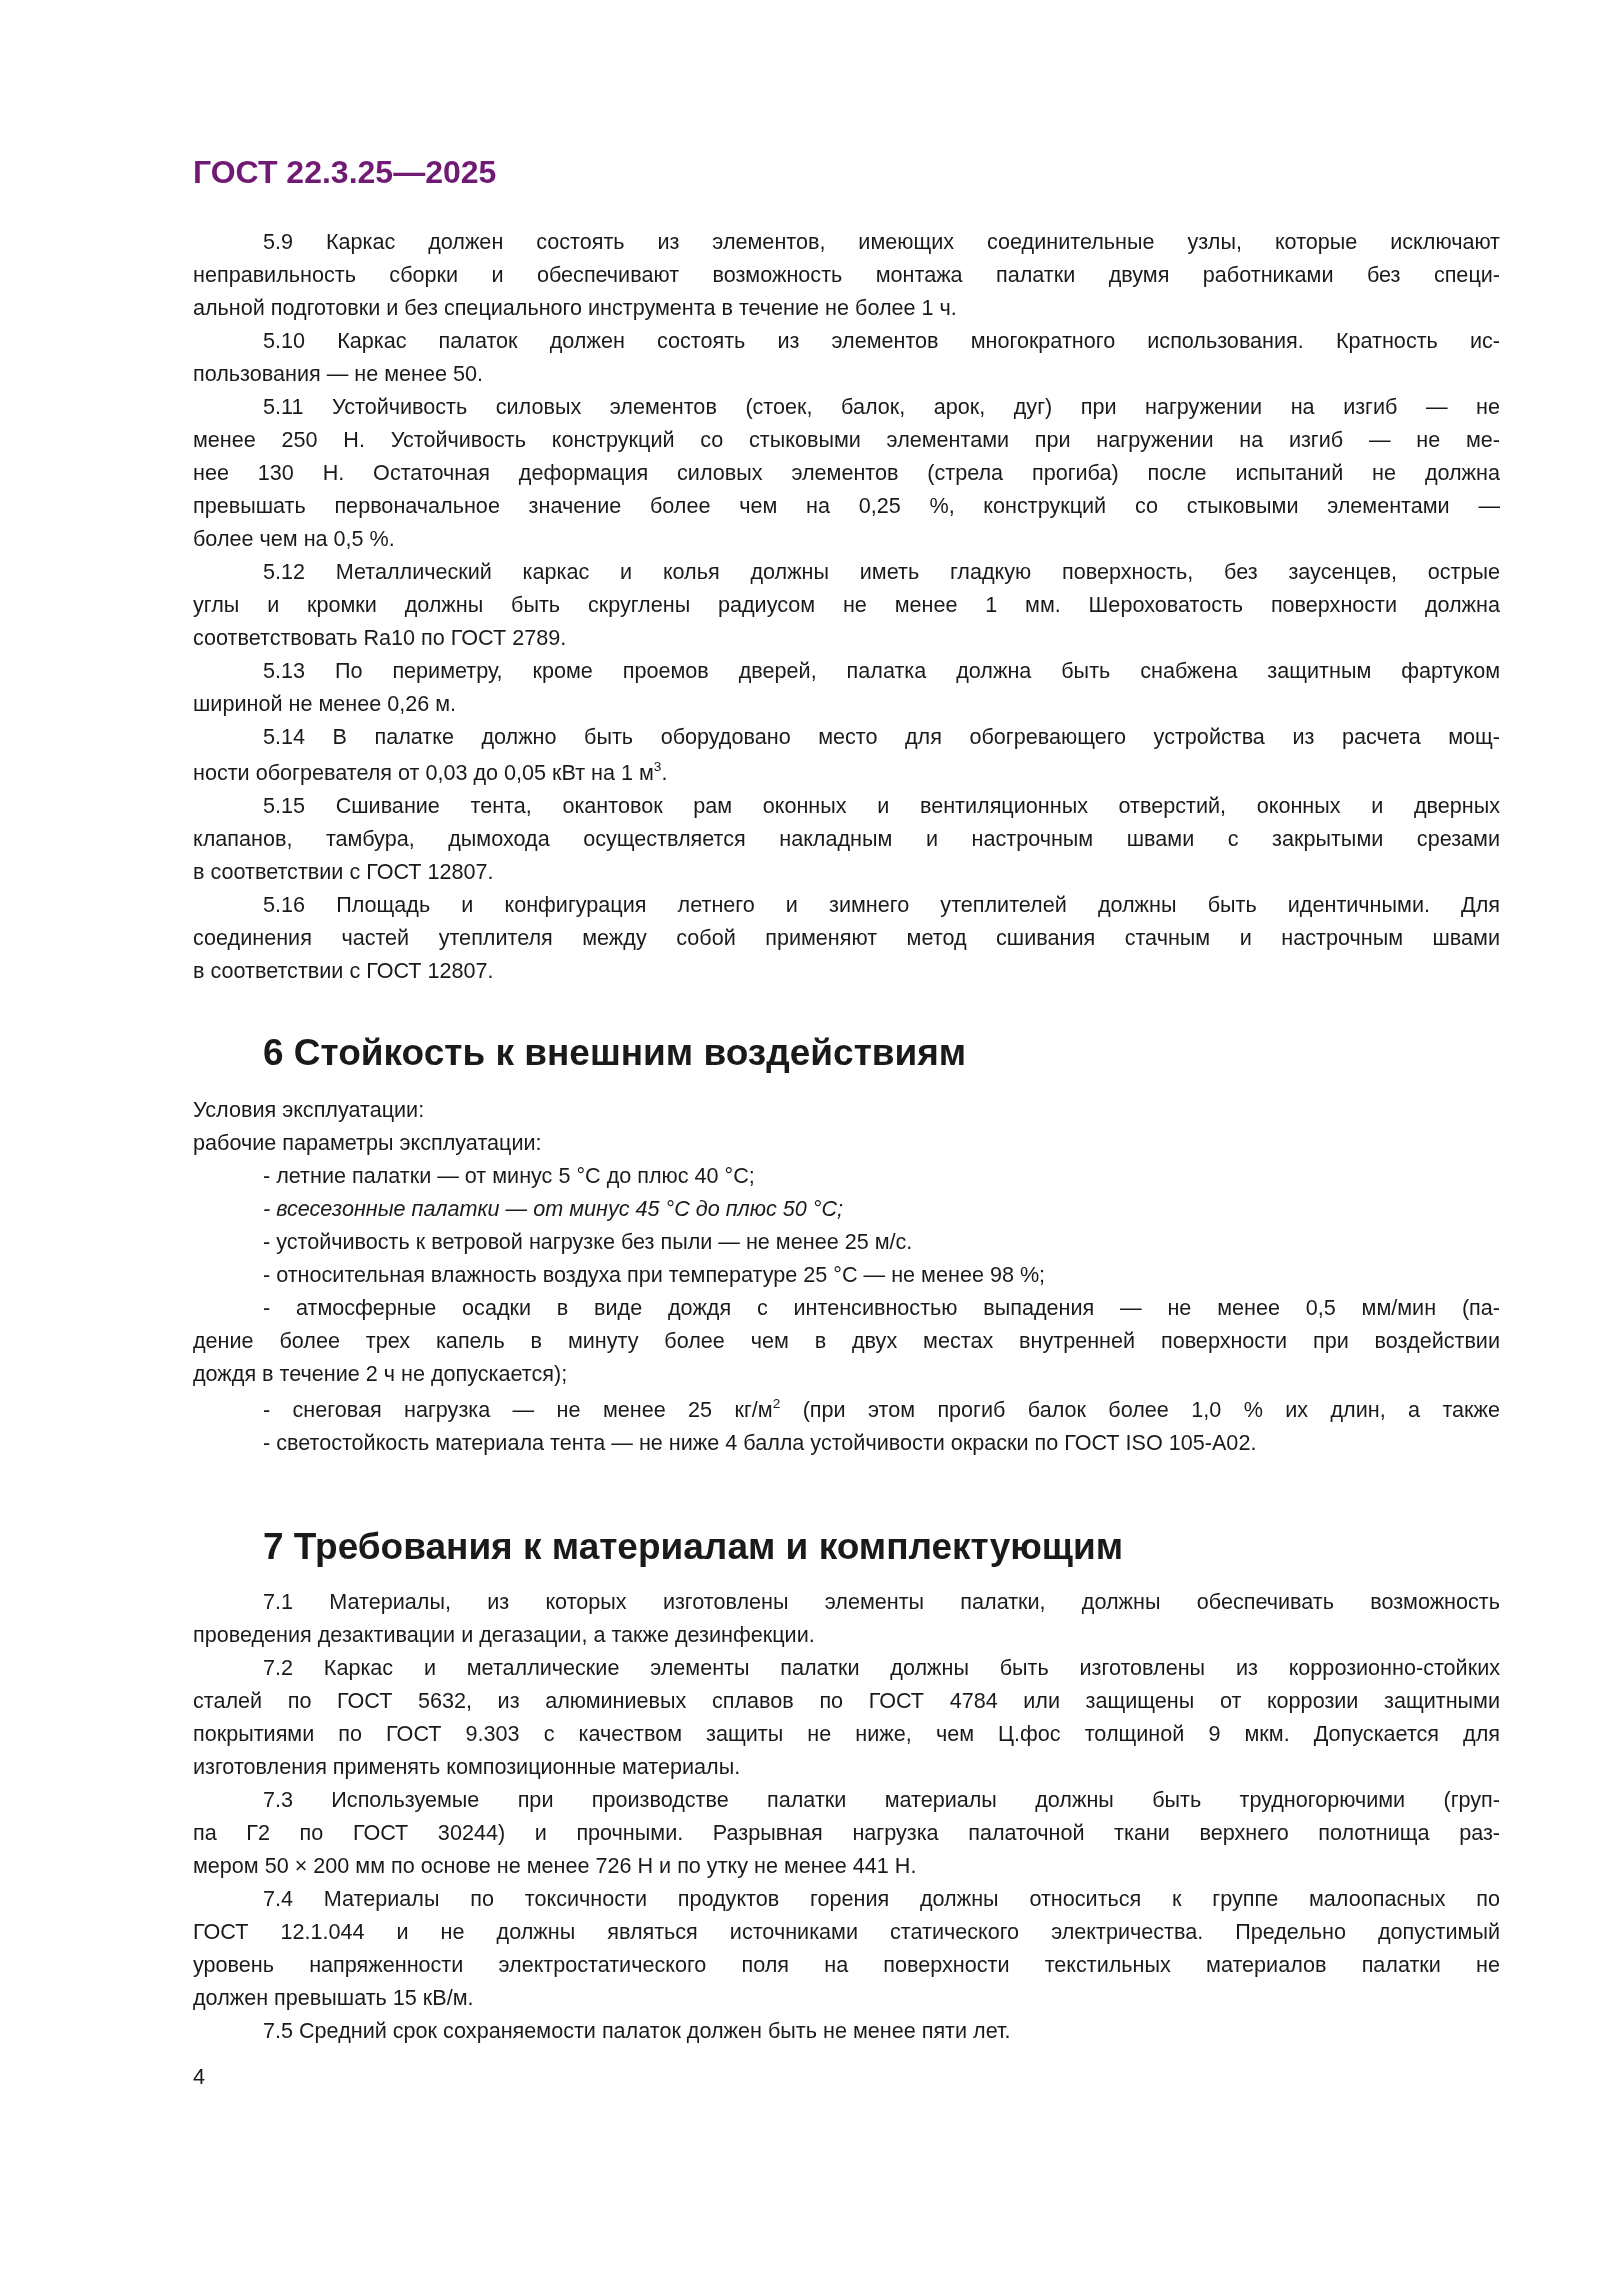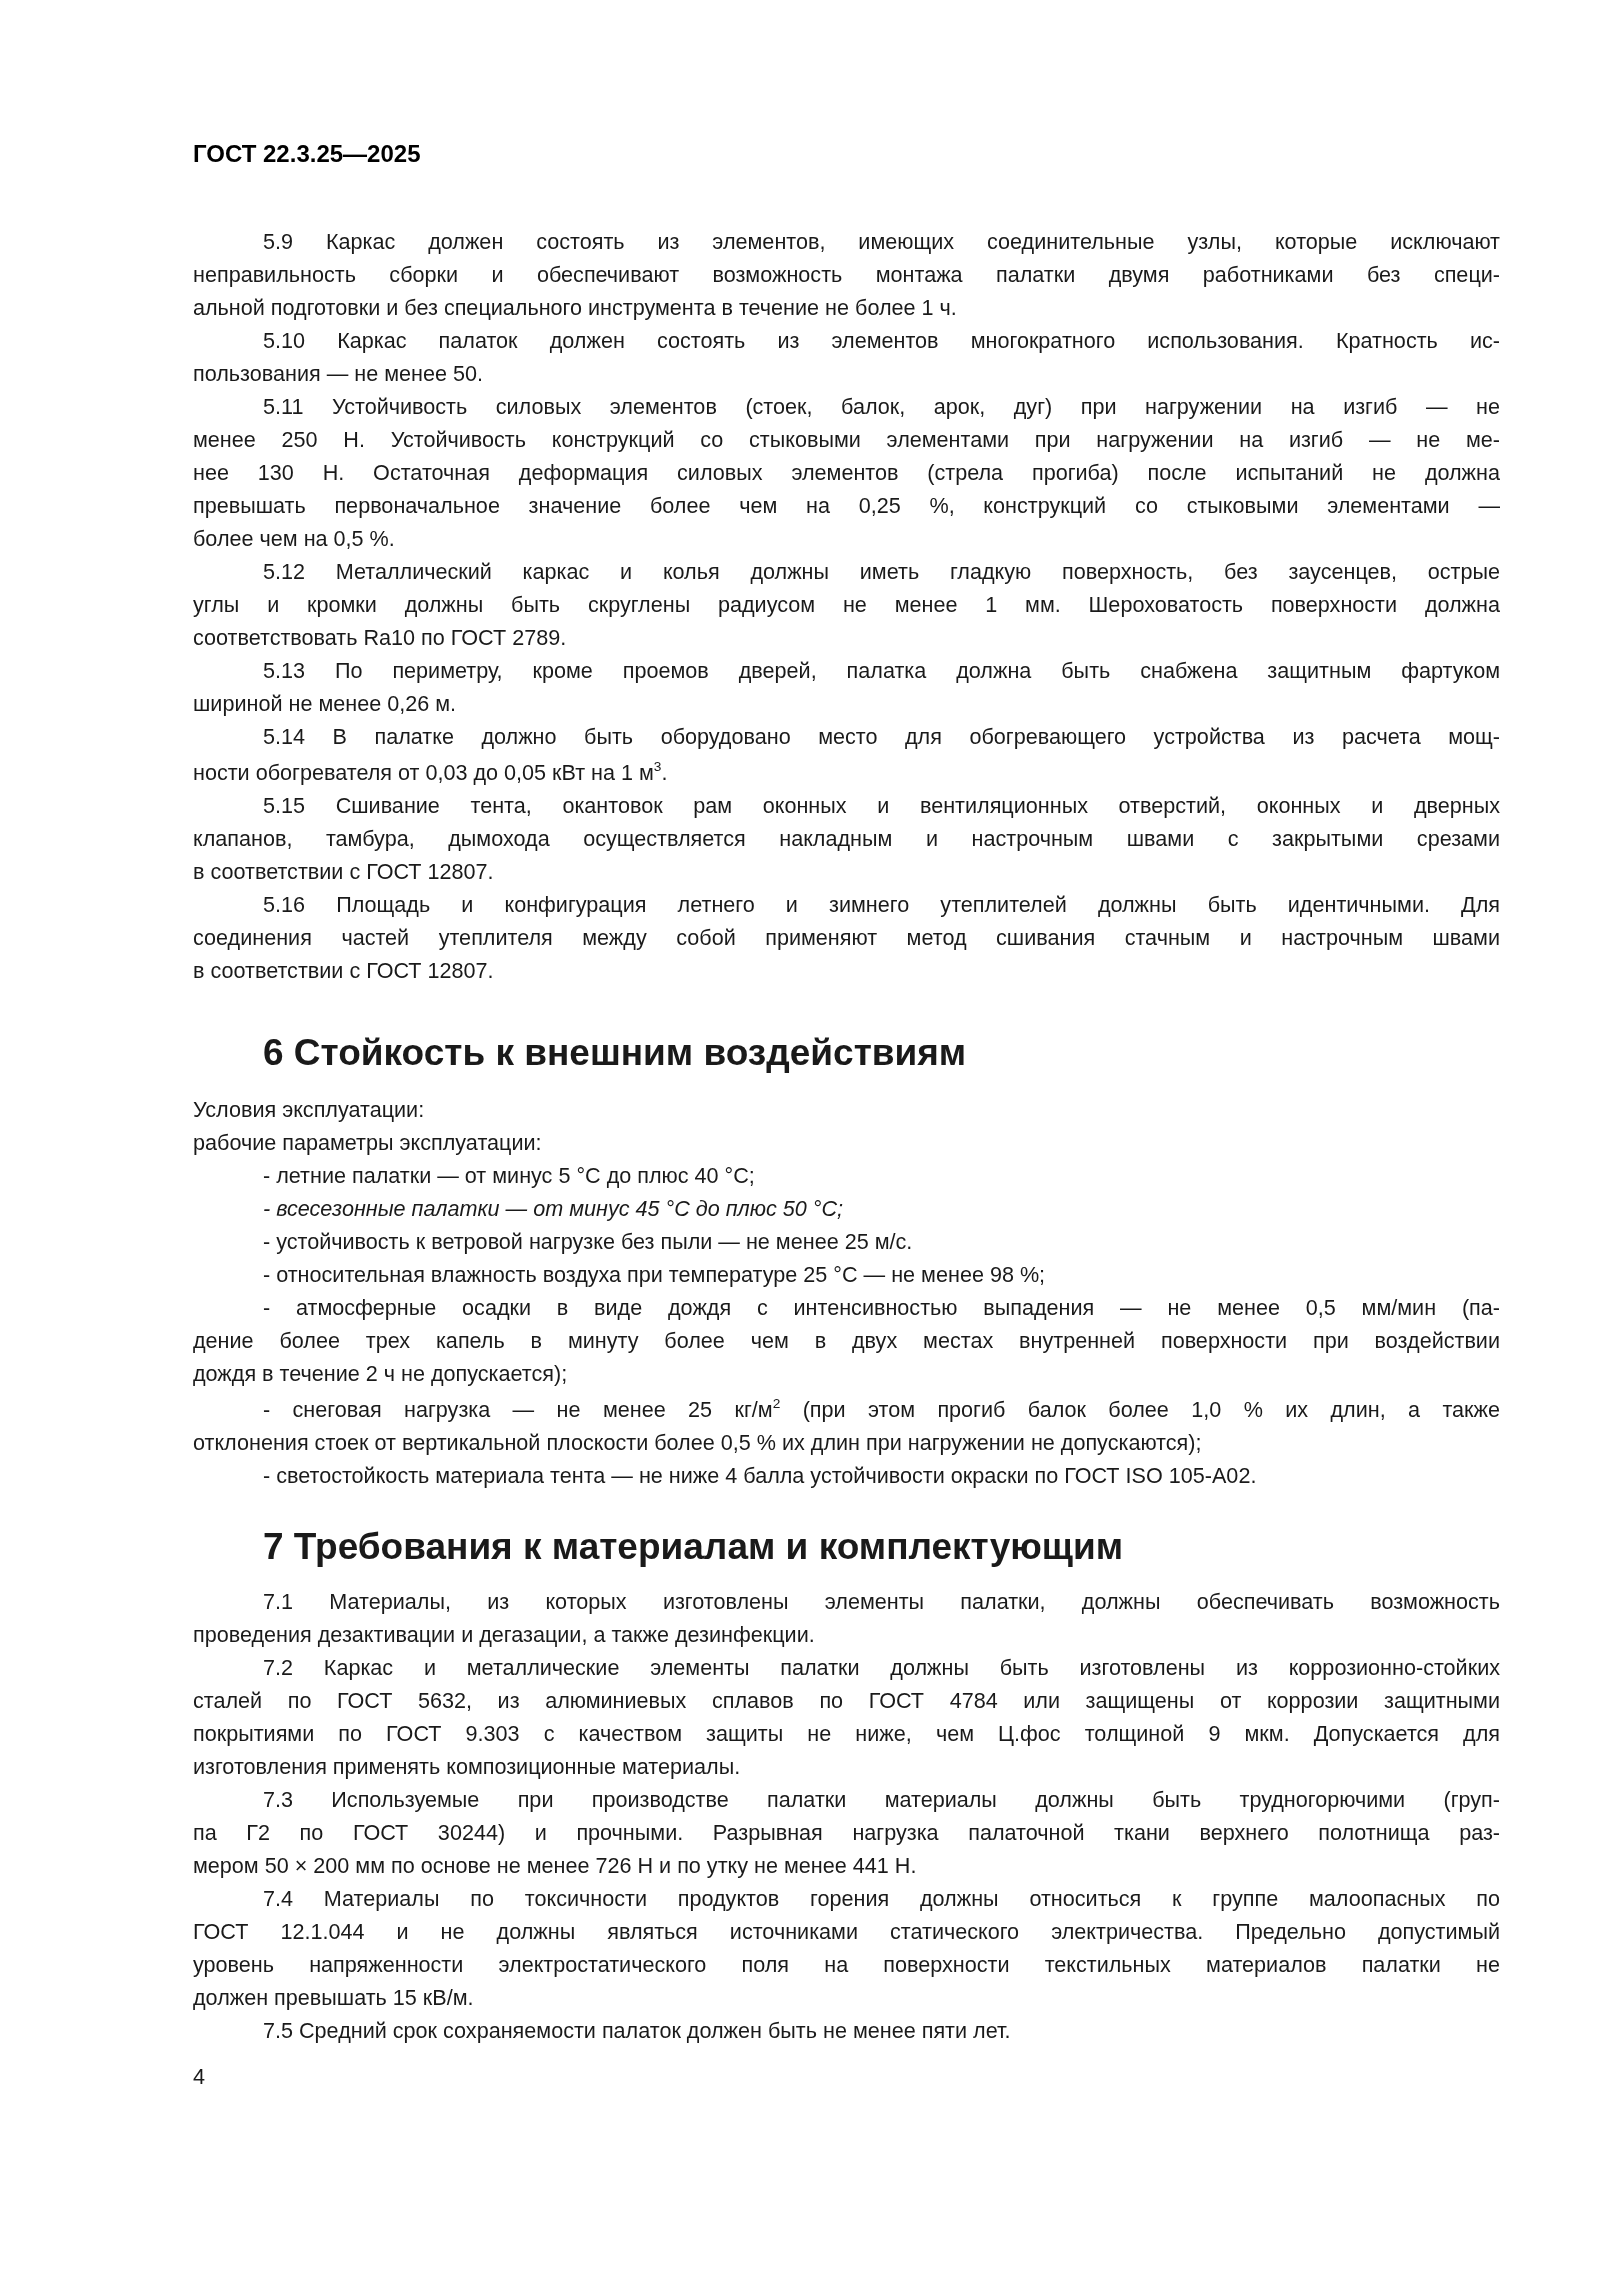--- a/index.html
+++ b/index.html
@@ -1,20 +1,20 @@
 <!DOCTYPE html>
 <html><head>
 <meta charset="utf-8">
 <style>
   html, body { margin: 0; padding: 0; background: #ffffff; }
   body { width: 1621px; height: 2293px; position: relative; overflow: hidden;
          font-family: "Liberation Sans", sans-serif; color: #1a1a1a; }
   .page { position: absolute; left: 0; top: 0; width: 1621px; height: 2293px; }
-  .hdr { position: absolute; left: 193px; top: 139px; font-weight: bold; font-size: 24px;
-         line-height: 29px; color: #000000; white-space: nowrap; }
+  .hdr { position: absolute; left: 193px; top: 158px; font-weight: bold; font-size: 32px;
+         line-height: 29px; color: #701a75; white-space: nowrap; }
   .block { position: absolute; left: 193px; width: 1307px; }
   .line { font-size: 21.6px; line-height: 33px; height: 33px; white-space: nowrap; overflow: visible; }
   .line.j { text-align: justify; text-align-last: justify; white-space: normal; overflow: hidden; }
   .line.ind { padding-left: 70px; }
   .line.sup { height: 36px; line-height: 39px; }
   .line sup { font-size: 13.7px; line-height: 0; vertical-align: 8.8px; }
   .h2 { position: absolute; left: 263px; font-weight: bold; font-size: 37px; line-height: 33px;
         white-space: nowrap; color: #1a1a1a; }
   .pnum { position: absolute; left: 193px; top: 2062px; font-size: 21.6px; line-height: 29px; }
 </style>
@@ -82,21 +82,20 @@
       <div>
         <div class="line" style="padding-left: 70px;">-  относительная влажность воздуха при температуре 25 °С — не менее 98  %;</div>
       </div>
       <div>
         <div class="line j ind">-  атмосферные осадки в виде дождя с интенсивностью выпадения — не менее 0,5  мм/мин (па-</div>
         <div class="line j">дение более трех капель в минуту более чем в двух местах внутренней поверхности при воздействии</div>
         <div class="line">дождя в течение 2 ч не допускается);</div>
       </div>
       <div>
         <div class="line j ind sup"><span>-  снеговая нагрузка — не менее 25 кг/м</span><sup>2</sup><span> (при этом прогиб балок более 1,0 % их длин, а также</span></div>
-        <div class="line">отклонения стоек от вертикальной плоскости более 0,5 % их длин при нагружении не допускаются);</div>
       </div>
       <div>
         <div class="line ind">-  светостойкость материала тента — не ниже 4 балла устойчивости окраски по ГОСТ ISO 105-A02.</div>
       </div>
     </div>
 
   <div class="h2" style="top:1530px;">7 Требования к материалам и комплектующим</div>
   <div class="block" id="sec7" style="top:1585px;">
       <div>
         <div class="line j ind">7.1  Материалы, из которых изготовлены элементы палатки, должны обеспечивать возможность</div>

